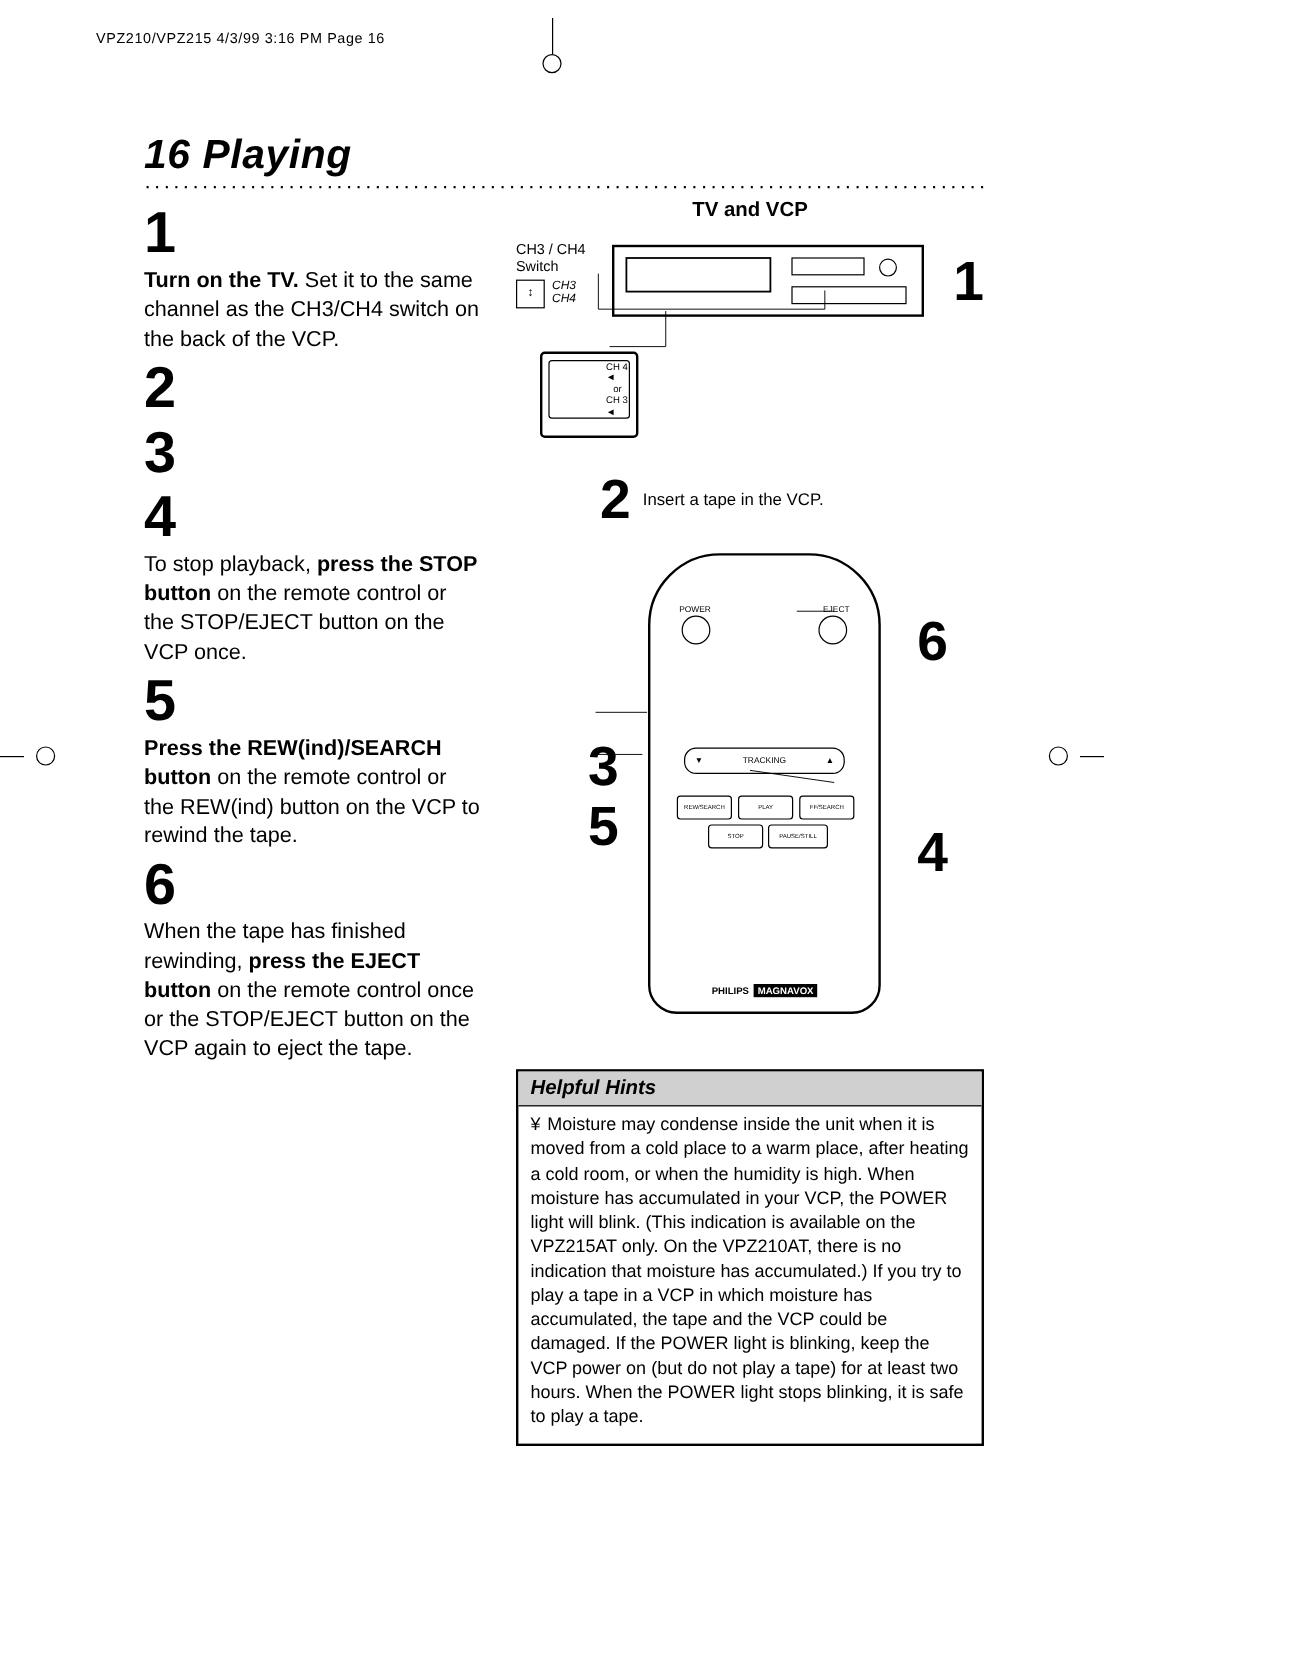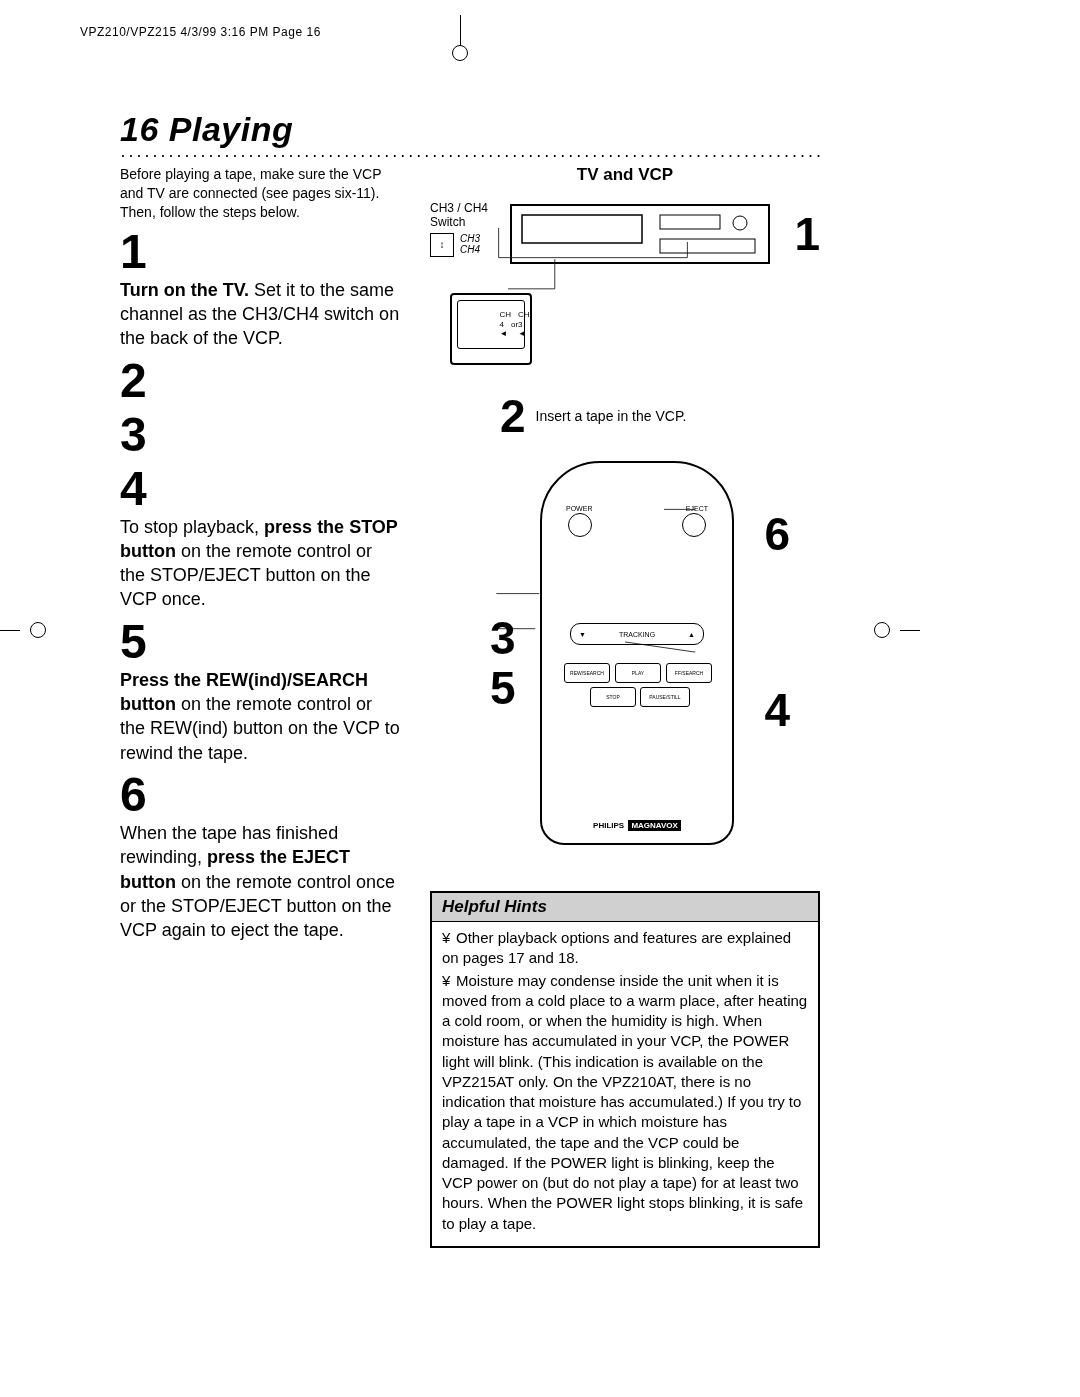--- a/index.html
+++ b/index.html
@@ -128,21 +128,21 @@
     font-size: 46px;
     font-weight: bold;
   }
   .callout1 { right: 0; top: 18px; }
   .tv-box {
     position: absolute; left: 20px; top: 104px; width: 78px; height: 68px;
     border: 2px solid #000; border-radius: 4px;
   }
   .tv-screen {
     position: absolute; inset: 5px 5px 14px 5px; border: 1px solid #000; border-radius: 3px;
-    display:flex; flex-direction:row; align-items:center; justify-content:center;
+    display:flex; flex-direction:column; align-items:center; justify-content:center;
     font-size: 8px; line-height:1.2;padding-left:47px;
   }
 
   .step2-row { display:flex; align-items:center; gap:10px; margin: 8px 0 18px 70px; }
   .step2-num { font-size: 46px; font-weight: bold; }
   .step2-text { font-size: 14px; }
 
   .remote-area { position: relative; height: 420px; }
   .remote {
     position: absolute; left: 110px; top: 0; width: 190px; height: 380px;
@@ -202,21 +202,20 @@
   <div class="crop-mark-side left"></div>
   <div class="crop-mark-side right"></div>
 
   <div class="content">
     <div class="title">16  Playing</div>
     <div class="dots">·······································································································································································································</div>
 
     <div class="columns">
 
       <div class="col-left">
-        <div class="intro">Before playing a tape, make sure the VCP and TV are connected (see pages six-11). Then, follow the steps below.</div>
 
         <div class="bignum">1</div>
         <div class="step">
           <b>Turn on the TV.</b><span> Set it to the same channel as the CH3/CH4 switch on the back of the VCP.</span>
         </div>
 
         <div class="bignum">2</div>
 
         <div class="bignum">3</div>
 
@@ -318,20 +317,19 @@
             <line x1="300" y1="62" x2="340" y2="62" stroke="#000"></line>
             <line x1="85" y1="170" x2="140" y2="170" stroke="#000"></line>
             <line x1="85" y1="215" x2="135" y2="215" stroke="#000"></line>
             <line x1="250" y1="232" x2="340" y2="245" stroke="#000"></line>
           </svg>
         </div>
 
         <div class="hints-box">
           <div class="hints-title">Helpful Hints</div>
           <div class="hints-body">
-            <p><span class="bullet">¥</span><span>Other playback options and features are explained on pages 17 and 18.</span></p>
             <p><span class="bullet">¥</span><span>Moisture may condense inside the unit when it is moved from a cold place to a warm place, after heating a cold room, or when the humidity is high. When moisture has accumulated in your VCP, the POWER light will blink. (This indication is available on the VPZ215AT only. On the VPZ210AT, there is no indication that moisture has accumulated.)  If you try to play a tape in a VCP in which moisture has accumulated, the tape and the VCP could be damaged. If the POWER light is blinking, keep the VCP power on (but do not play a tape) for at least two hours. When the POWER light stops blinking, it is safe to play a tape.</span></p>
           </div>
         </div>
       </div>
     </div>
   </div>
 </div>
 
 </body></html>

